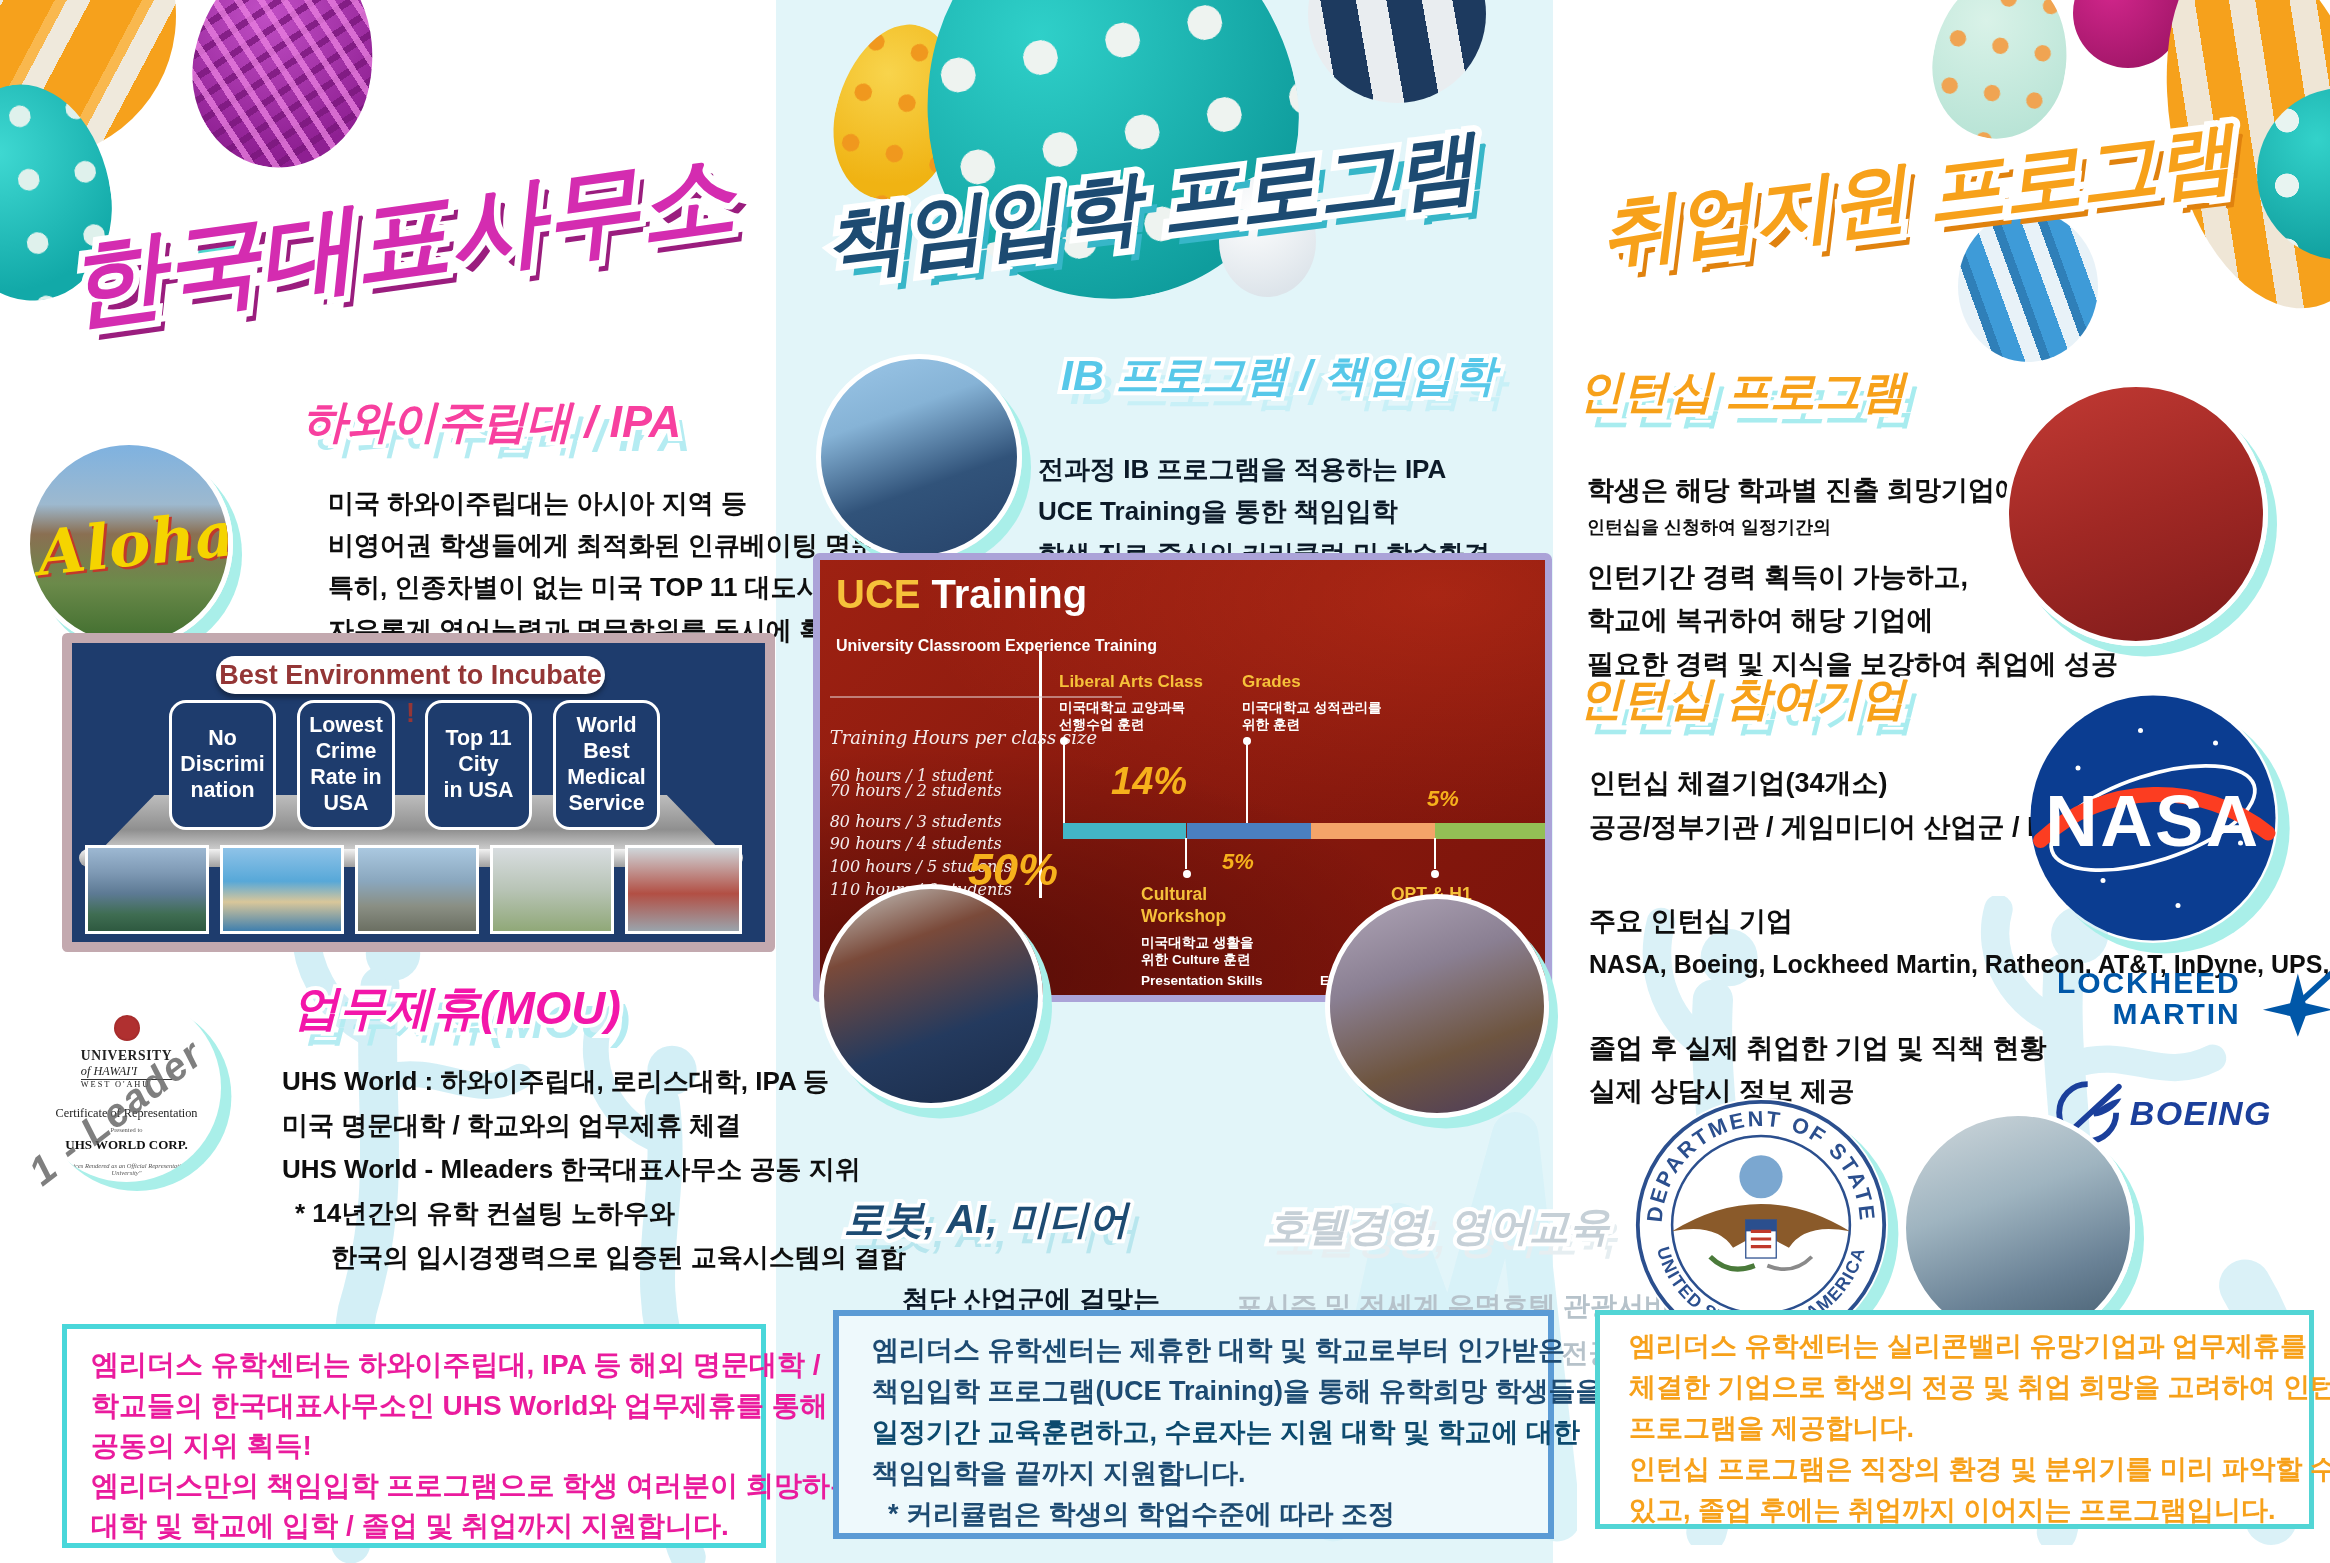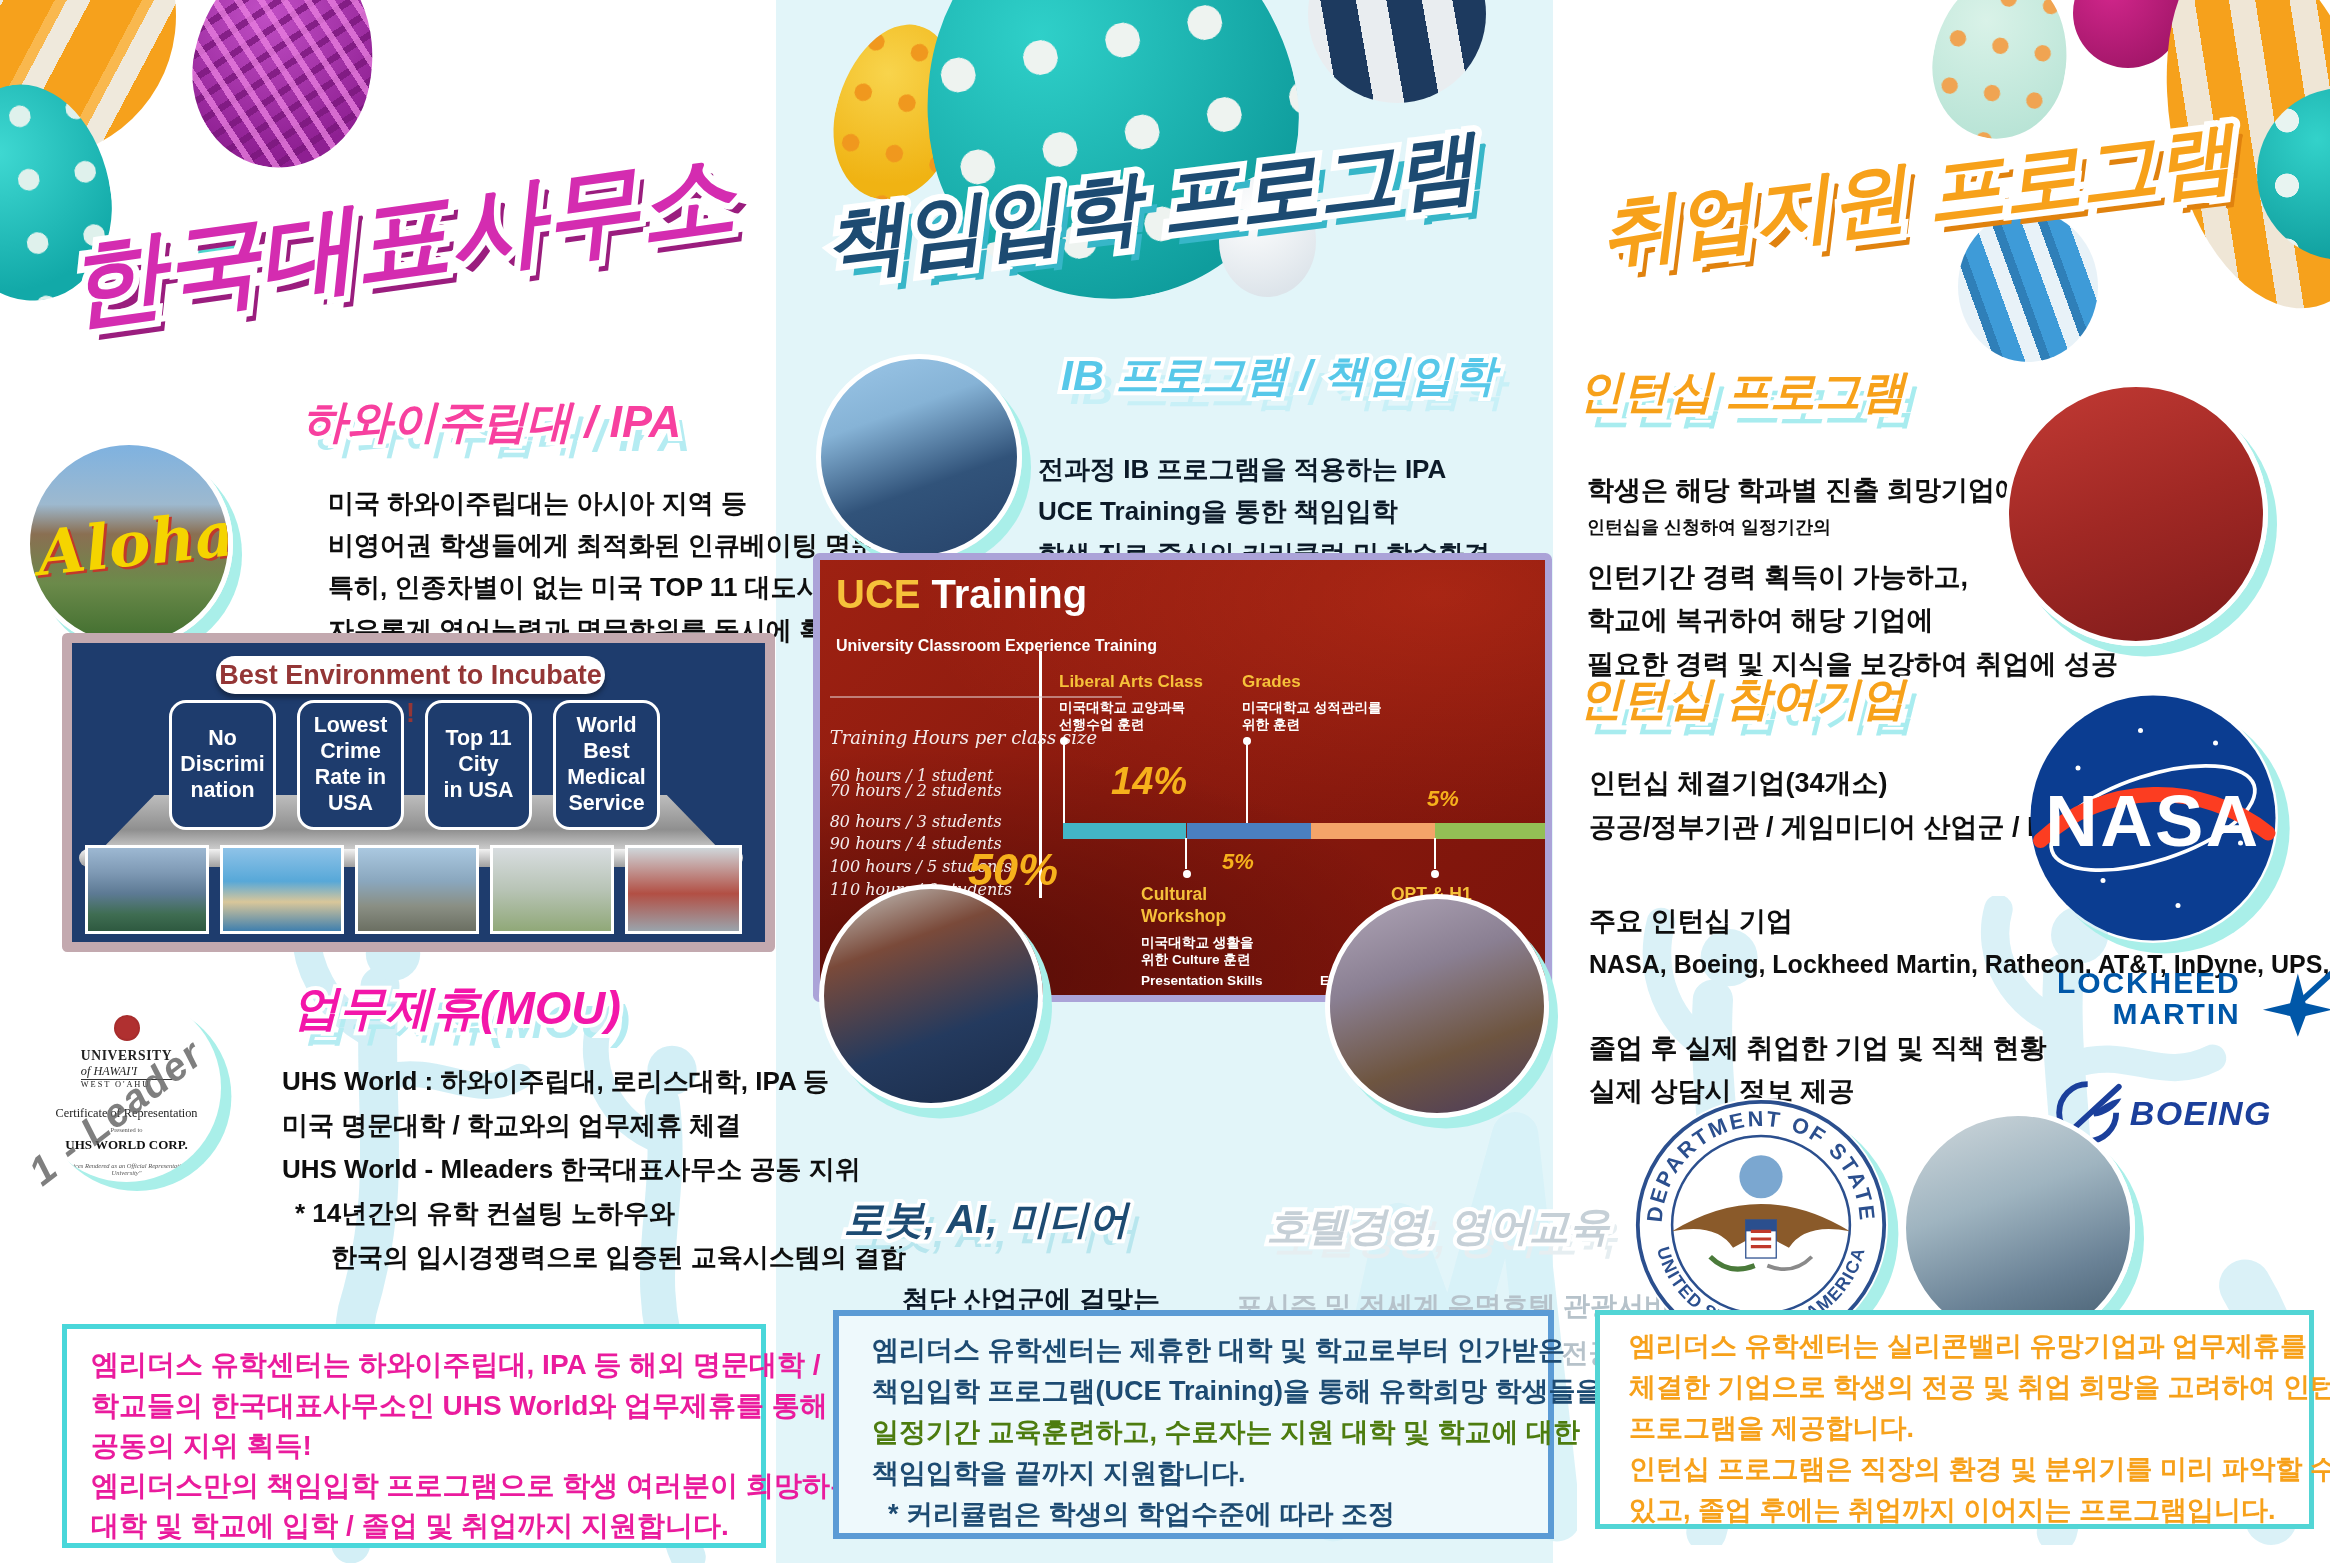--- a/index.html
+++ b/index.html
@@ -145,21 +145,21 @@
   <div class="bl" style="left:328px;top:572px;font-size:26px;">특히, 인종차별이 없는 미국 TOP 11 대도시에서</div>
   <div class="bl" style="left:328px;top:615px;font-size:26px;">자유롭게 영어능력과 명문학위를 동시에 획득!</div>
 
   <div class="incubate z2" style="left:62px;top:633px;width:677px;height:299px;padding-left:16px;">
     <div class="inc-pill" style="left:144px;top:13px;width:389px;height:38px;font-size:27px;line-height:38px;">Best Environment to Incubate !</div>
     <div class="inc-platform" style="left:26px;top:152px;width:625px;height:58px;"></div>
     <div class="inc-base" style="left:6.5px;top:206px;width:664px;height:18px;"></div>
     <div class="inc-card" style="left:97px;top:57px;width:107px;height:130px;font-size:21.4px;line-height:26px;padding-top:22px;box-sizing:border-box;">No
 Discrimi
 nation</div>
-    <div class="inc-card" style="left:225px;top:57px;width:107px;height:130px;font-size:21.4px;line-height:26px;padding-top:9px;box-sizing:border-box;">Lowest
+    <div class="inc-card" style="left:225px;top:57px;width:98px;height:130px;font-size:21.4px;line-height:26px;padding-top:9px;box-sizing:border-box;">Lowest
 Crime
 Rate in
 USA</div>
     <div class="inc-card" style="left:353px;top:57px;width:107px;height:130px;font-size:21.4px;line-height:26px;padding-top:22px;box-sizing:border-box;">Top 11
 City
 in USA</div>
     <div class="inc-card" style="left:481px;top:57px;width:107px;height:130px;font-size:21.4px;line-height:26px;padding-top:9px;box-sizing:border-box;">World
 Best
 Medical
 Service</div>
@@ -291,21 +291,21 @@
   <div class="ot z2" style="left:1267px;top:1206px;font-size:40px;color:#c6d0d7;--sh:7.8px 11.7px 0 #e6eef1;">
     <span class="s">호텔경영, 영어교육</span>
     <span class="f">호텔경영, 영어교육</span>
   </div>
   <div class="bl" style="left:1236px;top:1290px;font-size:27px;color:#b6c2ca;">포시즌 및 전세계 유명호텔 관광서비스</div>
   <div class="bl" style="left:1269px;top:1337px;font-size:27px;color:#b6c2ca;">산업군과 연계된 특화된 전공 수학</div>
 
   <div class="bbox z2" style="left:833px;top:1310px;width:709px;height:217px;border:6.5px solid #5b9bd5;background:#eef9fc;"></div>
   <div class="bl z2" style="left:872px;top:1334px;font-size:27px;color:#1d4b72;">엠리더스 유학센터는 제휴한 대학 및 학교로부터 인가받은</div>
   <div class="bl z2" style="left:872px;top:1375px;font-size:27px;color:#1d4b72;">책임입학 프로그램(UCE Training)을 통해 유학희망 학생들을</div>
-  <div class="bl z2" style="left:872px;top:1416px;font-size:27px;color:#4d7c0f;">일정기간 교육훈련하고, 수료자는 지원 대학 및 학교에 대한</div>
+  <div class="bl z2" style="left:872px;top:1416px;font-size:27px;color:#0c4a6e;">일정기간 교육훈련하고, 수료자는 지원 대학 및 학교에 대한</div>
   <div class="bl z2" style="left:872px;top:1457px;font-size:27px;color:#1d4b72;">책임입학을 끝까지 지원합니다.</div>
   <div class="bl z2" style="left:888px;top:1498px;font-size:27px;color:#1d4b72;">* 커리큘럼은 학생의 학업수준에 따라 조정</div>
 
   <div class="ot big z2" style="left:1598px;top:156px;font-size:77px;color:#f7a11a;transform:rotate(-7deg);--sh:7.8px 11.7px 0 #e0820e;">
     <span class="s">취업지원 프로그램</span>
     <span class="f">취업지원 프로그램</span>
   </div>
 
   <div class="ot z2" style="left:1578px;top:369px;font-size:45px;color:#f7a11a;--sh:9px 14.3px 0 #a8ecef;">
     <span class="s">인턴십 프로그램</span>

